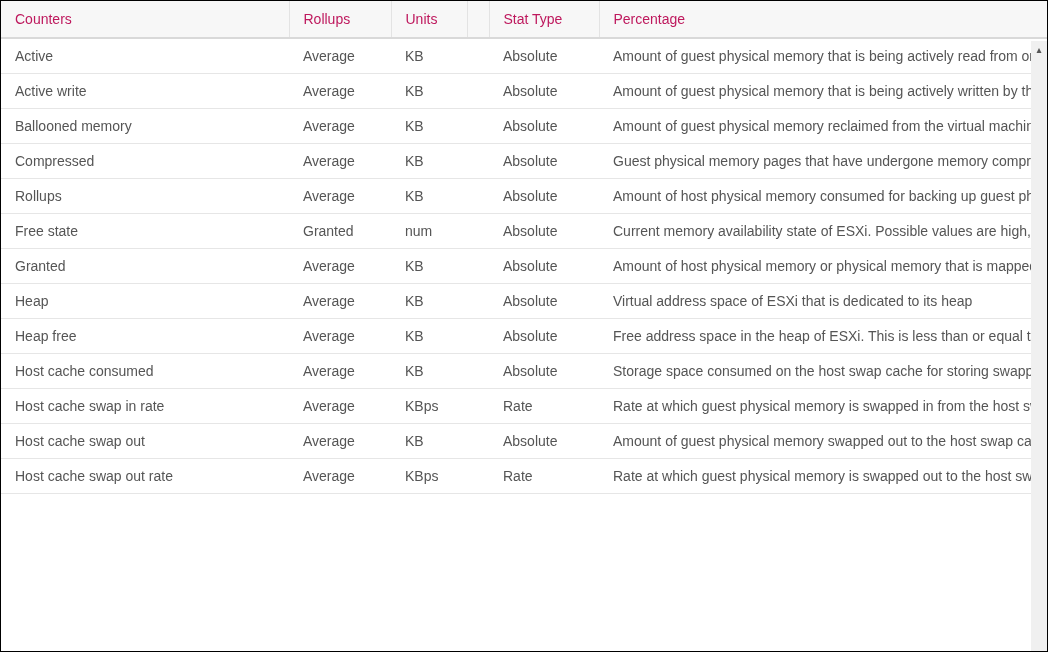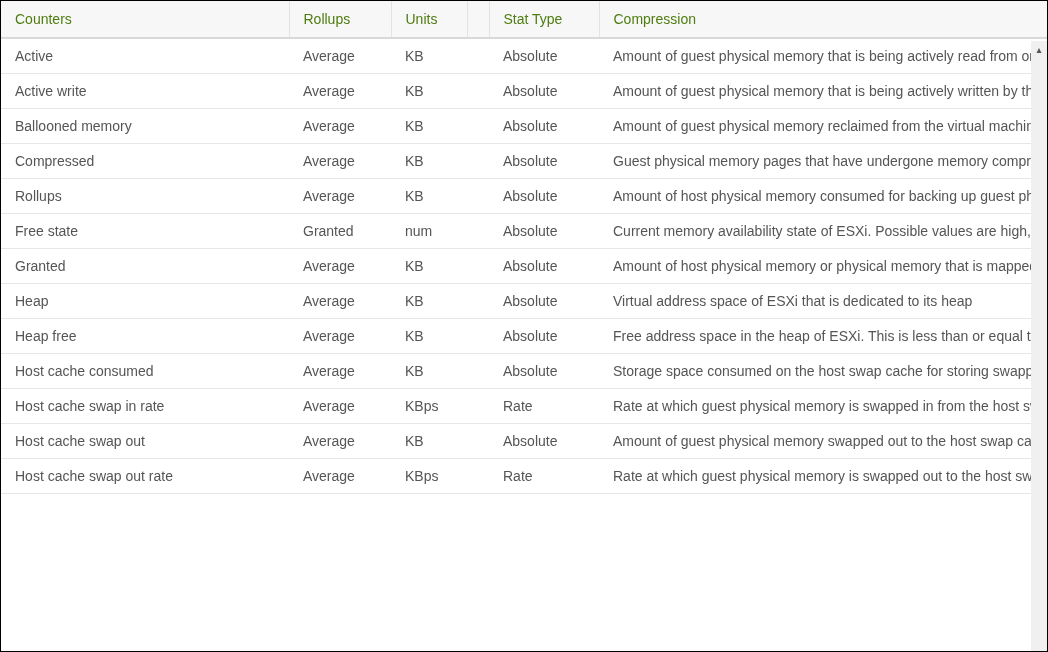--- a/index.html
+++ b/index.html
@@ -28,21 +28,21 @@
     border-collapse: collapse;
     table-layout: fixed;
   }
   thead tr {
     background: #f7f7f7;
   }
   th {
     text-align: left;
     font-weight: 500;
     font-size: 14px;
-    color: #4d7c0f;
+    color: #be185d;
     padding: 10px 10px 10px 14px;
     border-bottom: 2px solid #d9d9d9;
     border-right: 1px solid #e3e3e3;
     white-space: nowrap;
     overflow: hidden;
     text-overflow: clip;
     box-sizing: border-box;
   }
   th:last-child { border-right: none; }
   td {
@@ -97,21 +97,21 @@
       <col class="col-stattype">
       <col class="col-desc">
     </colgroup>
     <thead>
       <tr>
         <th>Counters</th>
         <th>Rollups</th>
         <th>Units</th>
         <th></th>
         <th>Stat Type</th>
-        <th>Compression</th>
+        <th>Percentage</th>
       </tr>
     </thead>
     <tbody id="rows">
         <tr>
           <td>Active</td>
           <td>Average</td>
           <td>KB</td>
           <td></td>
           <td>Absolute</td>
           <td>Amount of guest physical memory that is being actively read from or written to by the guest</td>

